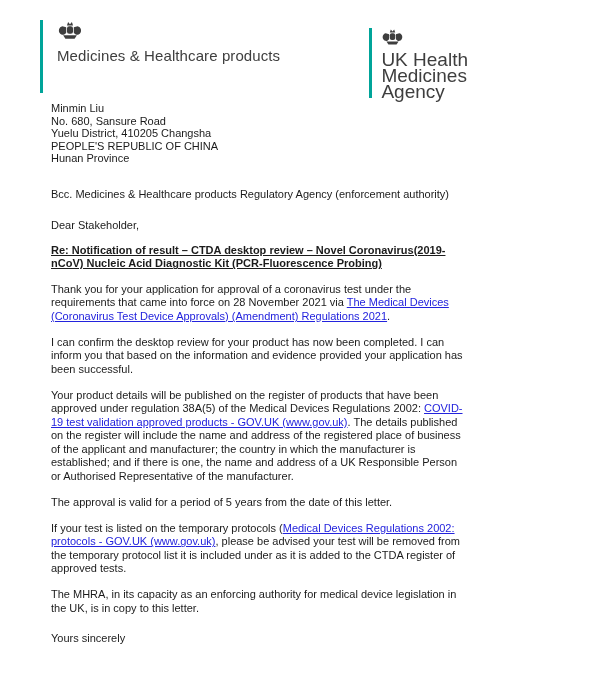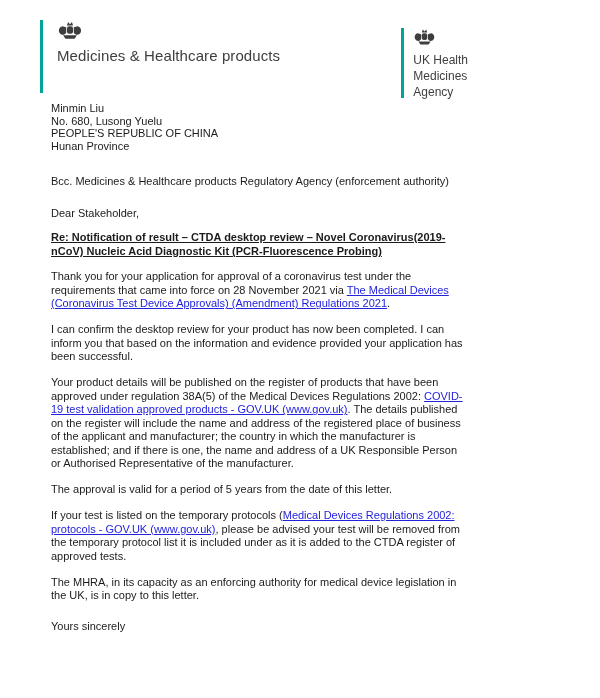--- a/index.html
+++ b/index.html
@@ -38,21 +38,21 @@
   .mhra .logo-text {
     font-size: 15px;
     line-height: 18px;
     color: var(--logo-ink);
     letter-spacing: 0.1px;
   }
   .ukhsa { margin-top: 8px; }
   .ukhsa .bar { height: 70px; }
   .ukhsa .logo-body { padding-left: 9px; }
   .ukhsa .logo-text {
-    font-size: 12px;
+    font-size: 19px;
     line-height: 16px;
     color: var(--logo-ink);
   }
   
   .letter {
     padding: 0 42px 0 51px;
     font-size: 11px;
     line-height: 13.5px;
   }
   .recipient { margin-top: 2px; line-height: 12.6px; }
@@ -121,21 +121,22 @@
           </div>
       </div>
     </div>
 
   </div>
 
   <div class="letter">
 
     <div class="recipient" id="recipient">
         <div>Minmin Liu</div>
-        <div>No. 680, Lusong Yuelu</div>
+        <div>No. 680, Sansure Road</div>
+        <div>Yuelu District, 410205 Changsha</div>
         <div>PEOPLE'S REPUBLIC OF CHINA</div>
         <div>Hunan Province</div>
       </div>
 
 
     <div class="bcc">Bcc. Medicines &amp; Healthcare products Regulatory Agency (enforcement authority)</div>
 
     <div class="salutation">Dear Stakeholder,</div>
 
     <div class="subject">

